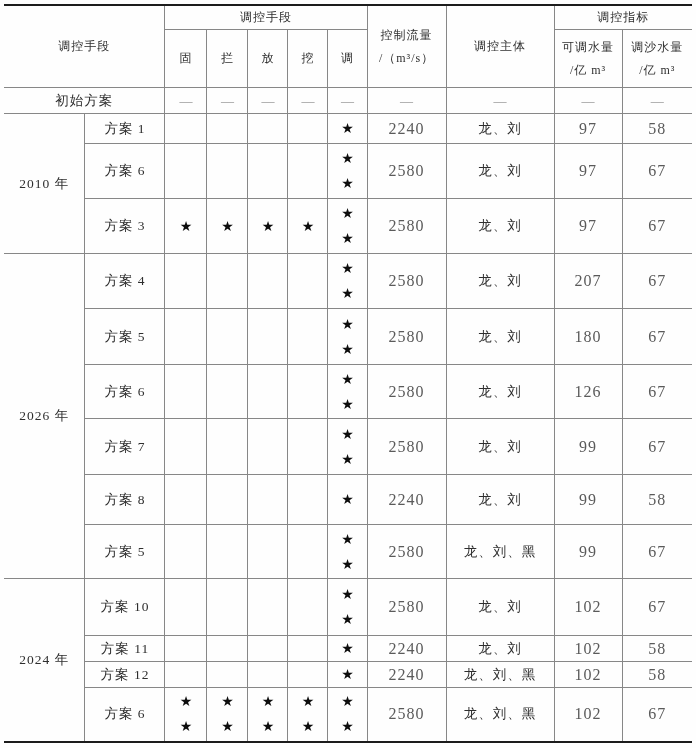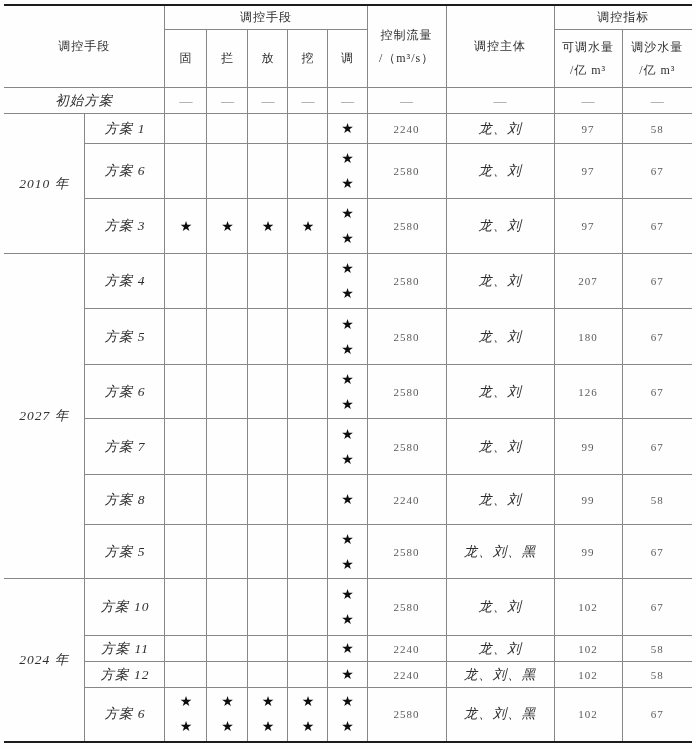--- a/index.html
+++ b/index.html
@@ -32,24 +32,23 @@
     font-size: 12px;
     color: #2e2e2e;
     letter-spacing: 1px;
     white-space: pre-line;
     line-height: 23px;
   }
   .cn {
     font-size: 13.5px;
     color: #2e2e2e;
     letter-spacing: 1px;
-    font-style: italic;
   }
   .num {
-    font-size: 11px;
+    font-size: 16px;
     color: #5a5a5a;
     letter-spacing: 1px;
   }
   .stars {
     font-size: 14px;
     color: #0d0d0d;
     line-height: 25px;
     white-space: pre-line;
   }
   .dash {
@@ -155,21 +154,21 @@
       <td class="stars">★</td>
       <td class="stars">★
 ★</td>
       <td class="num">2580</td>
       <td class="cn">龙、刘</td>
       <td class="num">97</td>
       <td class="num er">67</td>
     </tr>
 
     <tr class="h55">
-      <td class="el cn" rowspan="6">2027 年</td>
+      <td class="el cn" rowspan="6">2026 年</td>
       <td class="cn">方案 4</td>
       <td class="stars"></td>
       <td class="stars"></td>
       <td class="stars"></td>
       <td class="stars"></td>
       <td class="stars">★
 ★</td>
       <td class="num">2580</td>
       <td class="cn">龙、刘</td>
       <td class="num">207</td>

